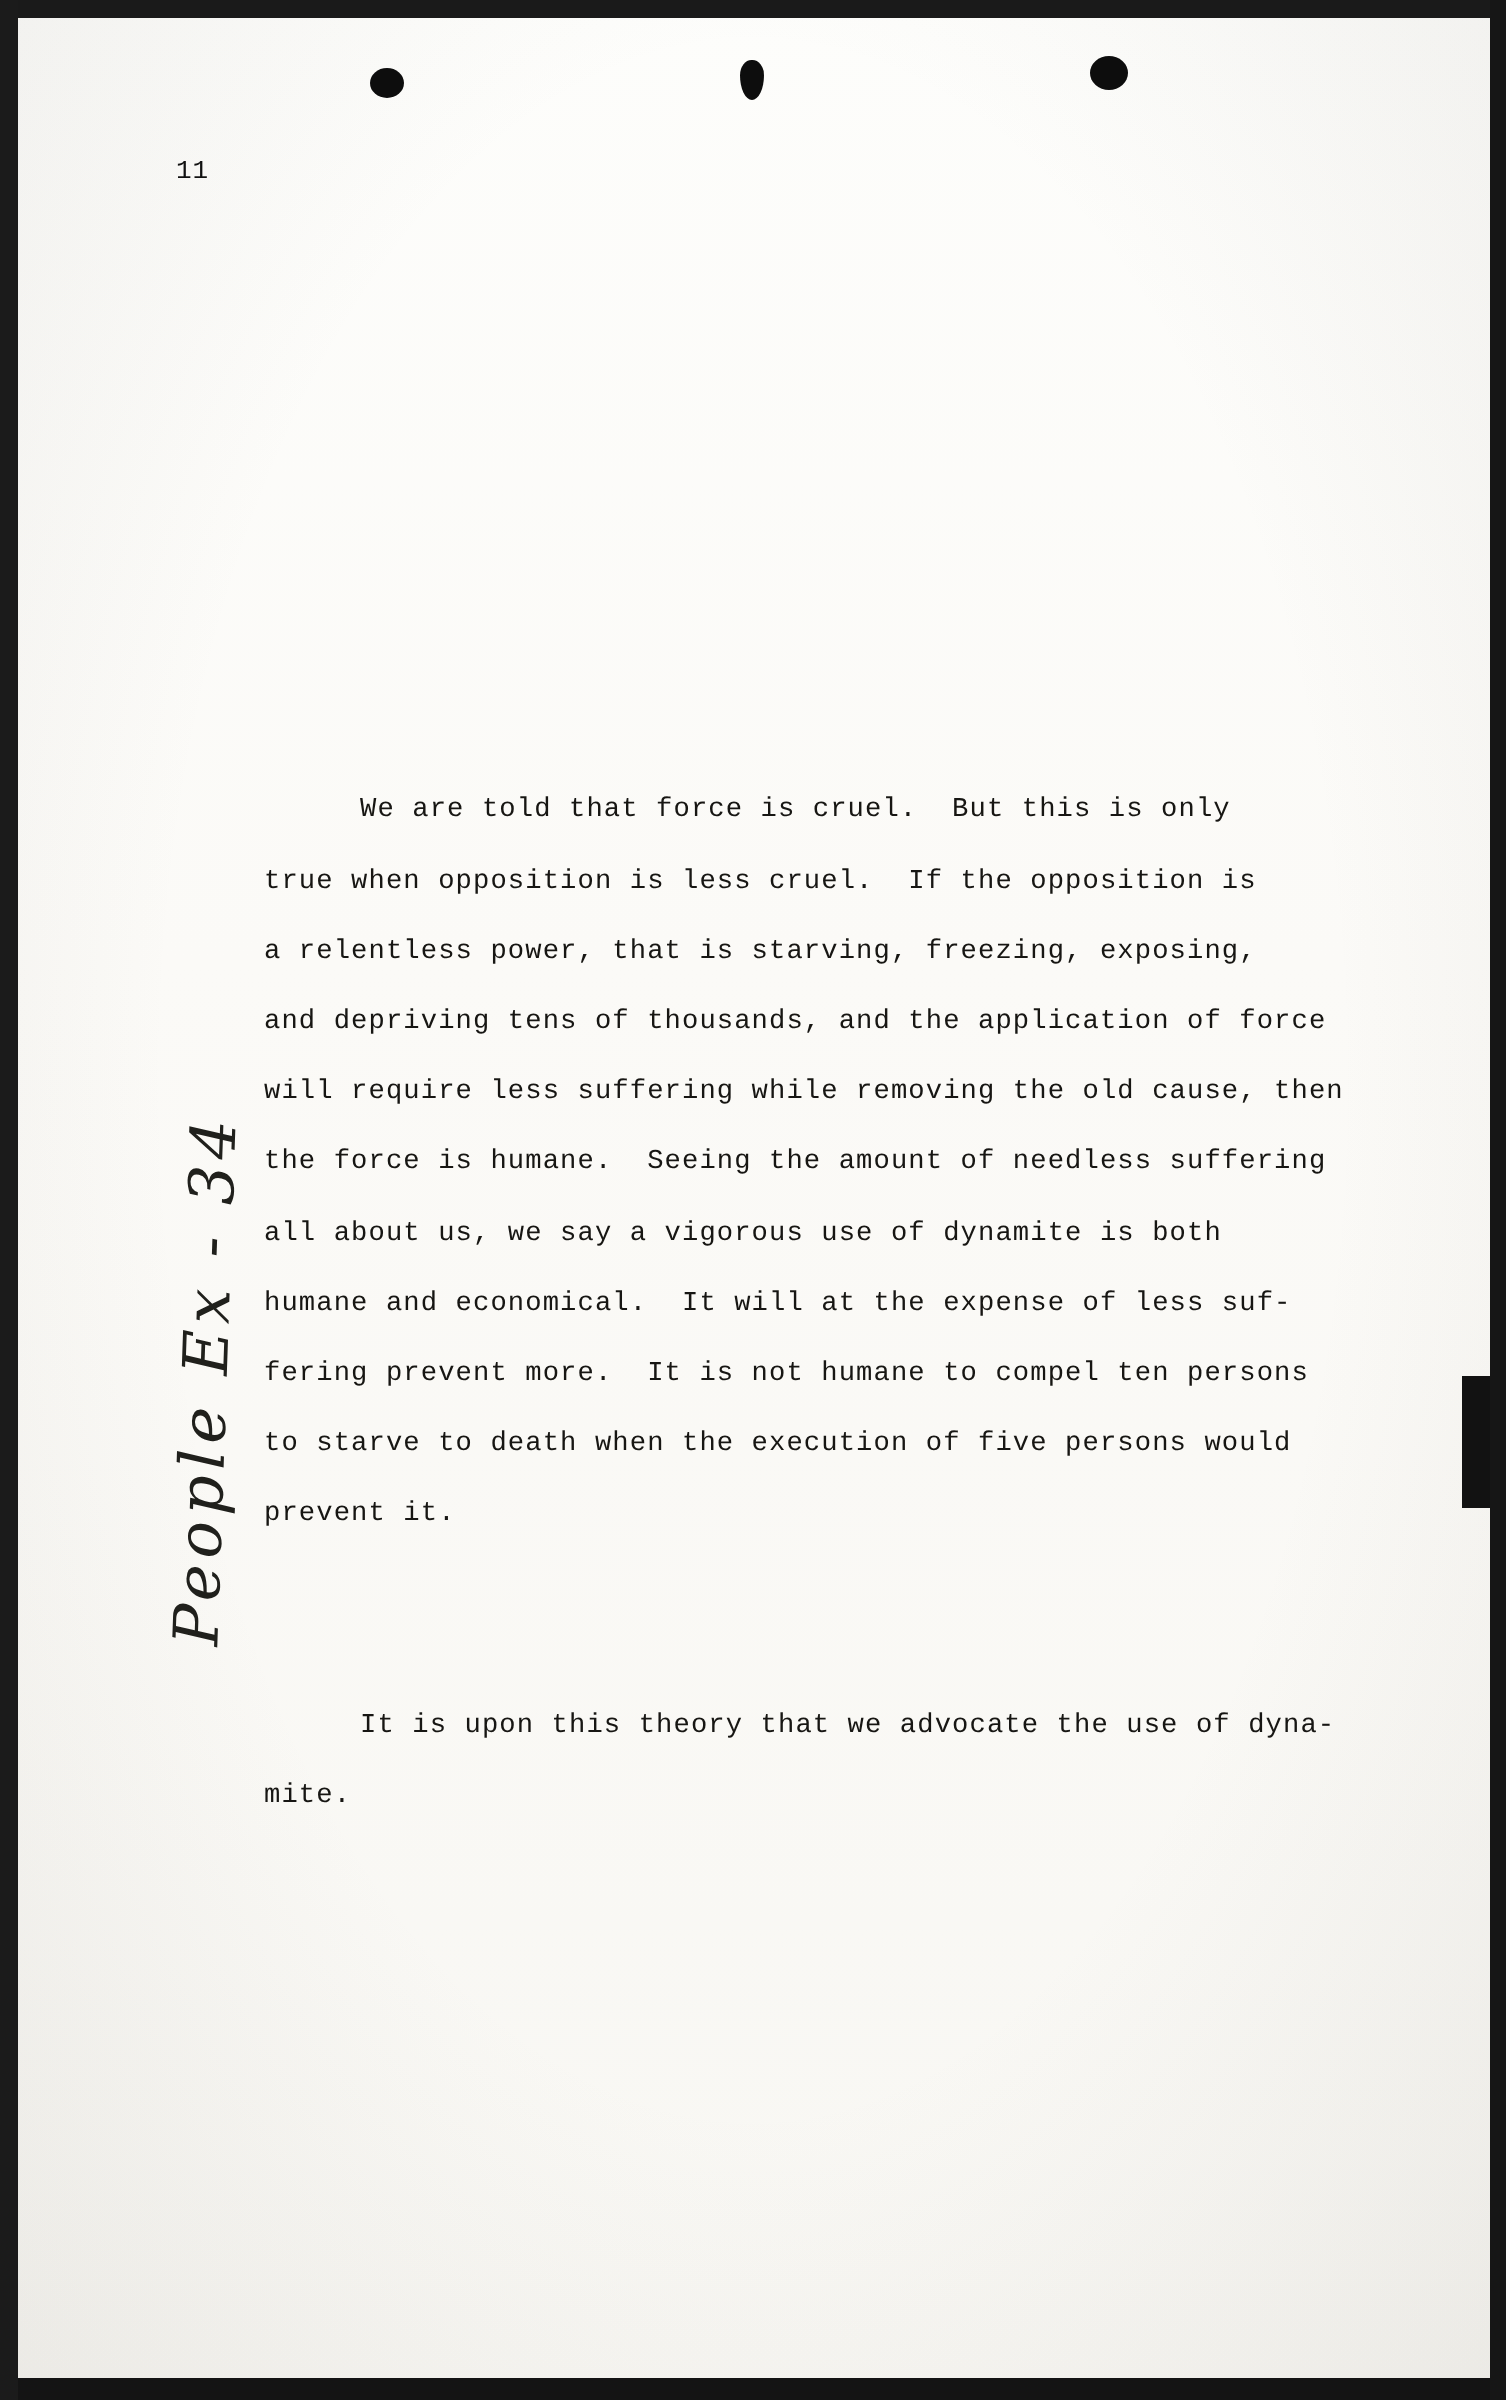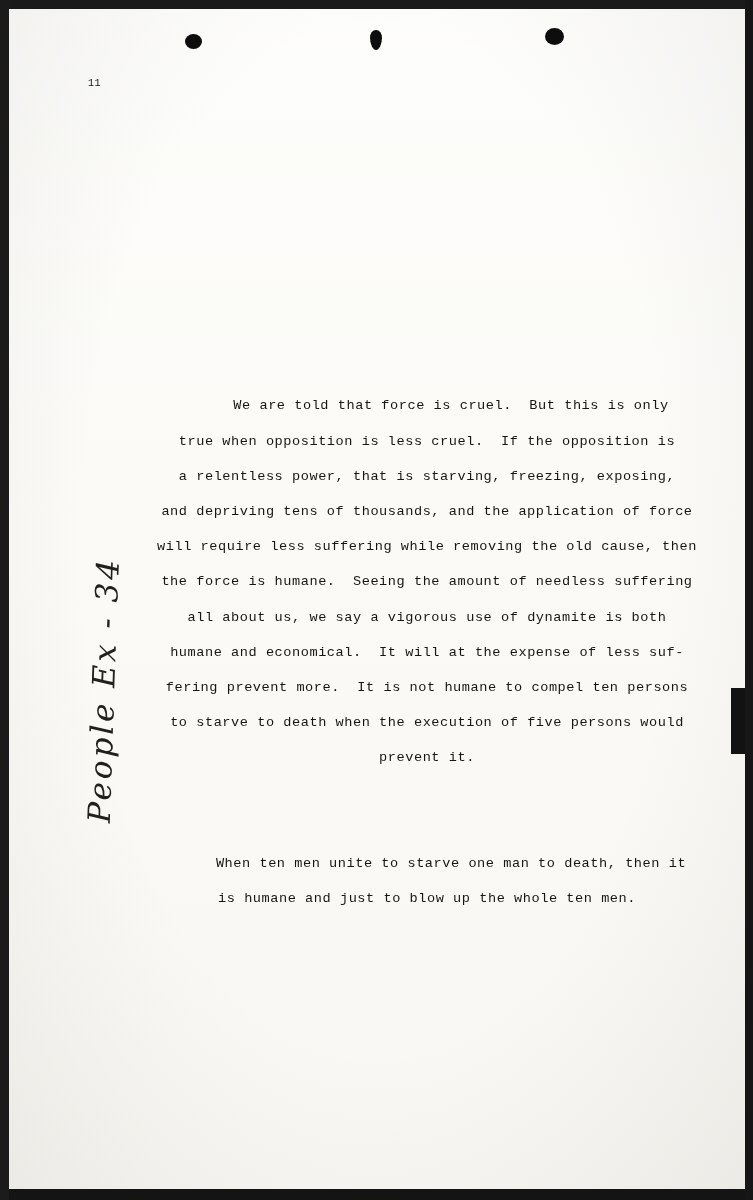--- a/index.html
+++ b/index.html
@@ -62,21 +62,21 @@
     position: absolute;
     right: 8px; top: 688px;
     width: 14px; height: 66px;
     background: #121212;
   }
 
   #page-number {
     position: absolute;
     left: 88px;
     top: 78px;
-    font-size: 10px;
+    font-size: 13px;
     letter-spacing: 0.5px;
     color: #111;
   }
 
   
   #exhibit-annotation {
     position: absolute;
     left: -22px;
     top: 680px;
     width: 250px;
@@ -97,21 +97,20 @@
     top: 318px;
     width: 590px;
     font-size: 13.6px;
     line-height: 35.2px;
     letter-spacing: 0.55px;
     color: #171613;
     white-space: pre-wrap;
   }
   #body-text p {
     margin: 0;
-    text-align: center;
   }
   #body-text p.indent {
     text-indent: 48px;
   }
 </style>
 </head>
 <body>
 
 <div id="page">
 
@@ -137,19 +136,19 @@
 true when opposition is less cruel.  If the opposition is
 a relentless power, that is starving, freezing, exposing,
 and depriving tens of thousands, and the application of force
 will require less suffering while removing the old cause, then
 the force is humane.  Seeing the amount of needless suffering
 all about us, we say a vigorous use of dynamite is both
 humane and economical.  It will at the expense of less suf-
 fering prevent more.  It is not humane to compel ten persons
 to starve to death when the execution of five persons would
 prevent it.</p>
-    <p class="indent">When ten men unite to starve one man to death, then it
-is humane and just to blow up the whole ten men.</p>
+    <p class="indent">It is upon this theory that we advocate the use of dyna-
+mite.</p>
     
     
   </div>
 
 </div>
 
 </body></html>

